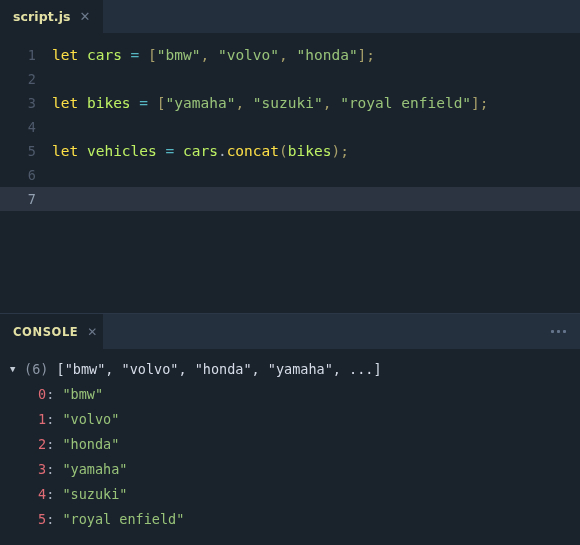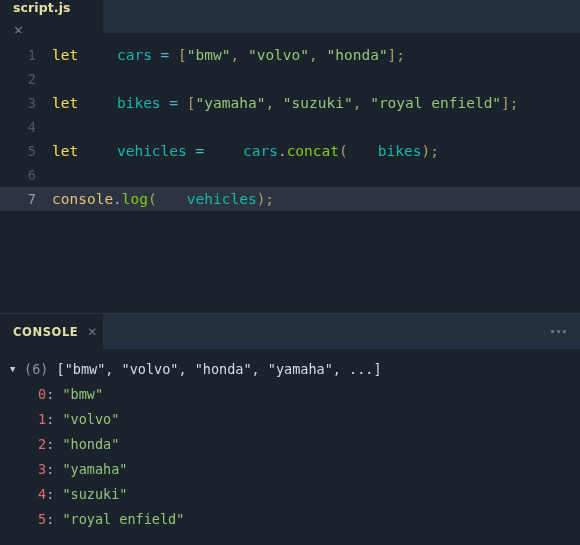--- a/index.html
+++ b/index.html
@@ -28,25 +28,24 @@
     background: #242f3e;
     display: flex;
     align-items: stretch;
     flex: 0 0 auto;
     position: relative;
   }
   .tab {
     width: 103px;
     background: #1a222c;
     display: flex;
-    align-items: flex-start;
+    align-items: center;
     padding: 0 4px 0 13px;
     box-sizing: border-box;
     gap: 9px;
-    flex-direction: column;
   }
   .tab-label {
     font-family: "DejaVu Sans", sans-serif;
     font-size: 12.5px;
     font-weight: bold;
     color: #e3e0a4;
     letter-spacing: 0.1px;
   }
   .tab-close {
     font-family: "DejaVu Sans", sans-serif;
@@ -90,26 +89,26 @@
   .code-line.current .ln {
     color: #93a1b0;
   }
   .code-text {
     padding-left: 16px;
     color: #abb2bf;
   }
 
   
   .t-kw   { color: #fde047; }
-  .t-var  { color: #14b8a6; margin-left: 30px; }
+  .t-var  { color: #bef264; }
   .t-op   { color: #56b6c2; }
   .t-pun  { color: #a8a06a; }
   .t-str  { color: #98c379; }
   .t-obj  { color: #e5c07b; }
-  .t-fn   { color: #84cc16; }
+  .t-fn   { color: #fde047; }
   .t-plain{ color: #abb2bf; }
 
   
   .console-wrap {
     flex: 1 1 auto;
     display: flex;
     flex-direction: column;
     background: #1a222c;
     border-top: 1px solid #2b3646;
     min-height: 0;
@@ -206,21 +205,21 @@
     </div>
   </div>
 
   <div class="editor" id="editor-area">
       <div class="code-line"><span class="ln">1</span><span class="code-text"><span class="t-kw">let</span><span class="t-plain"> </span><span class="t-var">cars</span><span class="t-plain"> </span><span class="t-op">=</span><span class="t-plain"> </span><span class="t-pun">[</span><span class="t-str">"bmw"</span><span class="t-pun">,</span><span class="t-plain"> </span><span class="t-str">"volvo"</span><span class="t-pun">,</span><span class="t-plain"> </span><span class="t-str">"honda"</span><span class="t-pun">];</span></span></div>
       <div class="code-line"><span class="ln">2</span><span class="code-text"></span></div>
       <div class="code-line"><span class="ln">3</span><span class="code-text"><span class="t-kw">let</span><span class="t-plain"> </span><span class="t-var">bikes</span><span class="t-plain"> </span><span class="t-op">=</span><span class="t-plain"> </span><span class="t-pun">[</span><span class="t-str">"yamaha"</span><span class="t-pun">,</span><span class="t-plain"> </span><span class="t-str">"suzuki"</span><span class="t-pun">,</span><span class="t-plain"> </span><span class="t-str">"royal enfield"</span><span class="t-pun">];</span></span></div>
       <div class="code-line"><span class="ln">4</span><span class="code-text"></span></div>
       <div class="code-line"><span class="ln">5</span><span class="code-text"><span class="t-kw">let</span><span class="t-plain"> </span><span class="t-var">vehicles</span><span class="t-plain"> </span><span class="t-op">=</span><span class="t-plain"> </span><span class="t-var">cars</span><span class="t-plain">.</span><span class="t-fn">concat</span><span class="t-pun">(</span><span class="t-var">bikes</span><span class="t-pun">);</span></span></div>
       <div class="code-line"><span class="ln">6</span><span class="code-text"></span></div>
-      <div class="code-line current"><span class="ln">7</span><span class="code-text"><span class="t-obj">console</span><span class="t-plain">.</span><span class="t-fn">log</span><span class="t-pun">(</span><span class="t-var">vehicles</span><span class="t-pun">);</span></span></div>
+      <div class="code-line current"><span class="ln">7</span></div>
     </div>
 
   <div class="console-wrap">
     <div class="console-header">
       <div class="console-tab">
         <span class="console-tab-label">CONSOLE</span>
         <span class="console-tab-close">✕</span>
       </div>
       <div class="console-menu">
         <i></i>

